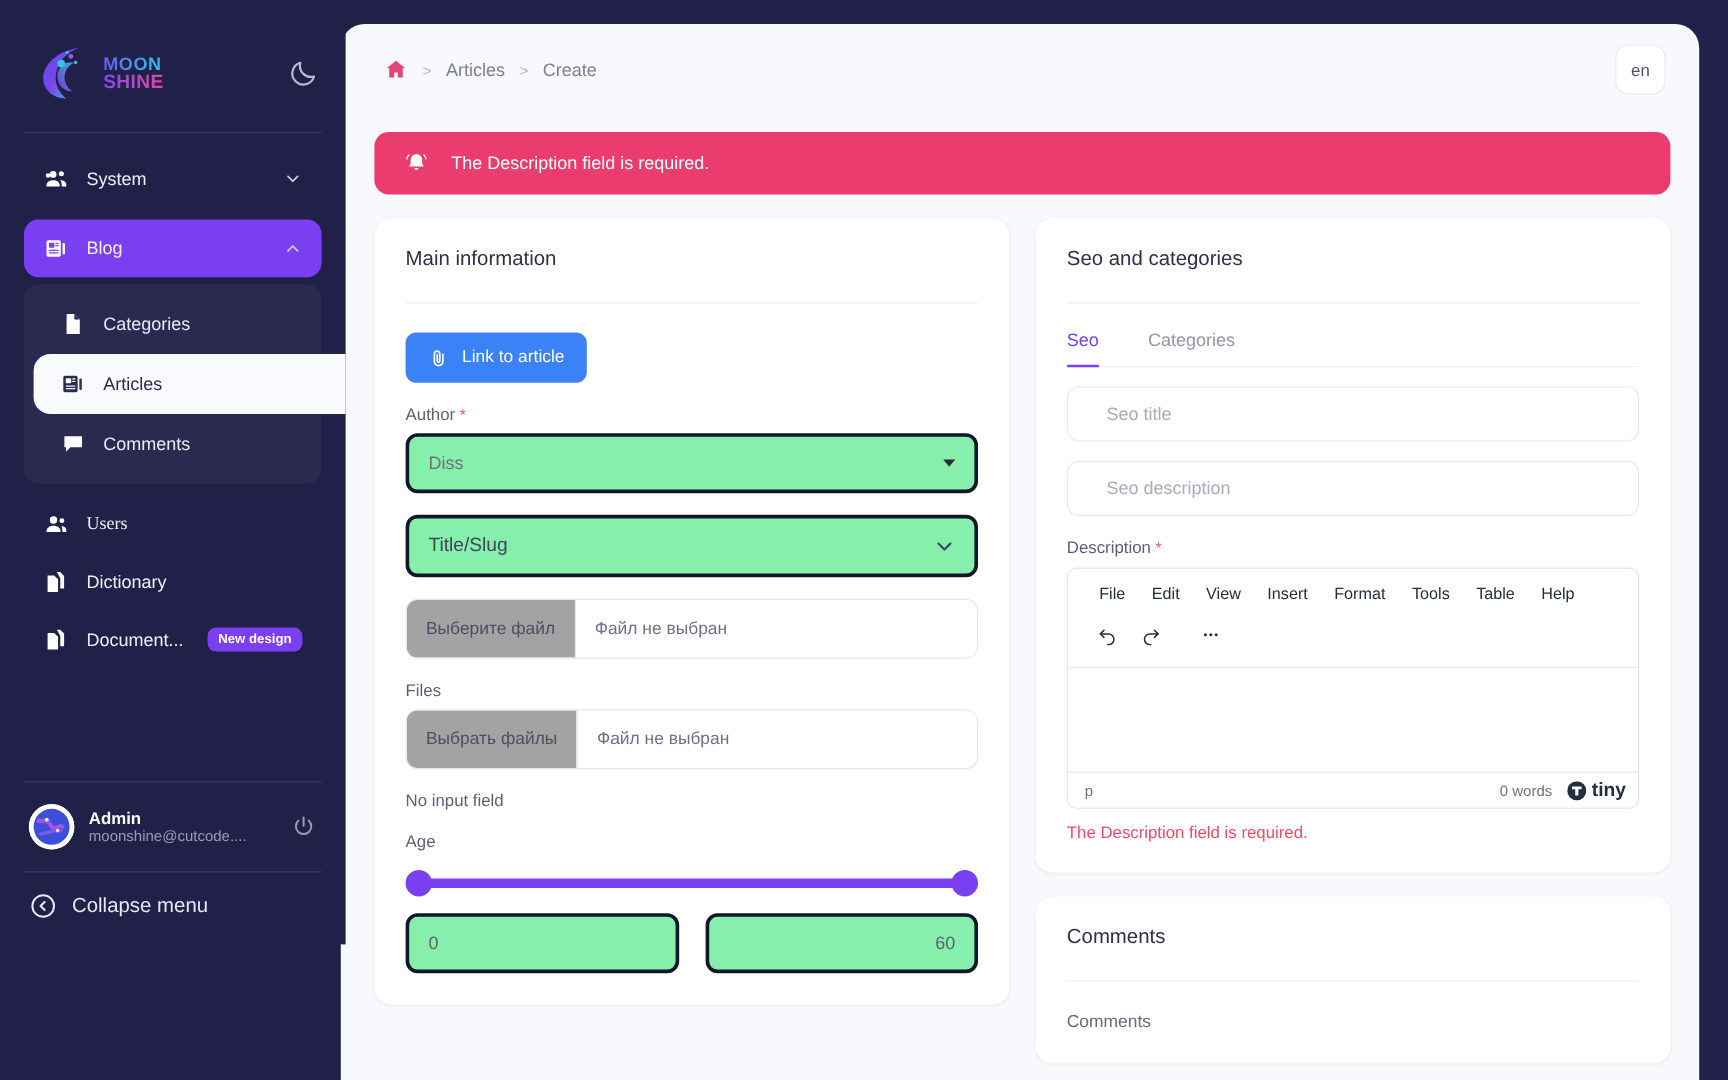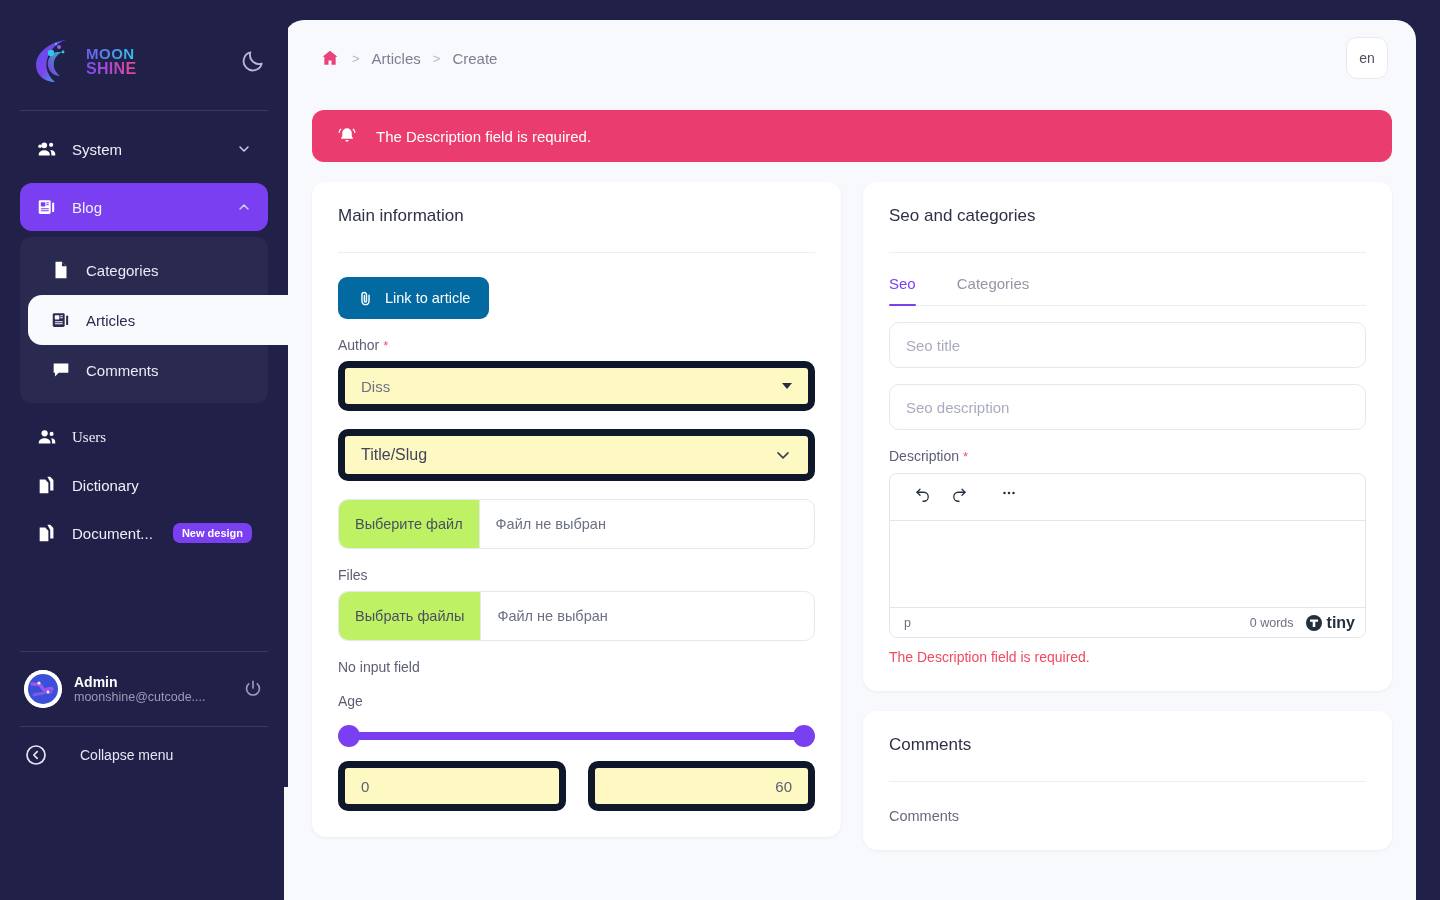--- a/index.html
+++ b/index.html
@@ -75,22 +75,22 @@
   .user-row { display: flex; align-items: center; gap: 12px; padding: 18px 4px; }
   .avatar {
     width: 38px; height: 38px; border-radius: 50%; flex: 0 0 38px;
     background: #ffffff; overflow: hidden; display: block;
   }
   .user-meta { min-width: 0; flex: 1 1 auto; }
   .user-name { color: #fff; font-size: 14px; font-weight: 700; }
   .user-mail { color: #9c9ab8; font-size: 12.5px; white-space: nowrap; overflow: hidden; }
   .power { width: 22px; height: 22px; color: #9c9ab8; cursor: pointer; flex: 0 0 22px; }
   .collapse-row {
-    display: flex; align-items: center; gap: 32px;
-    padding: 16px 4px 0 4px; color: #e8e6f4; font-size: 14px; cursor: pointer;
+    display: flex; align-items: center; gap: 12px;
+    padding: 16px 4px 0 4px; color: #e8e6f4; font-size: 17px; cursor: pointer;
   }
   .collapse-icon { width: 24px; height: 24px; flex: 0 0 24px; color: #e8e6f4; }
 
   
   .content {
     position: absolute; left: 284px; top: 20px;
     width: 1132px; height: 880px;
     background: #f8f9fc;
     border-radius: 20px 20px 0 0;
     overflow: hidden;
@@ -122,51 +122,51 @@
   .card {
     background: #fff; border-radius: 14px;
     box-shadow: 0 1px 3px rgba(30,32,60,.06);
     padding: 24px 26px 26px 26px; margin-bottom: 20px;
   }
   .card-title { font-size: 17px; color: #2e3047; font-weight: 500; }
   .card-rule { height: 1px; background: #eceef4; margin: 26px 0 0 0; }
 
   .btn-primary {
     display: inline-flex; align-items: center; gap: 11px;
-    background: #0369a1; color: #fff; border: none;
+    background: #3b82f6; color: #fff; border: none;
     height: 42px; padding: 0 19px; border-radius: 9px;
     font-size: 14.5px; font-weight: 500; cursor: pointer;
     margin-top: 24px; font-family: inherit;
   }
   .clip-icon { width: 17px; height: 17px; }
 
   .field { margin-top: 18px; }
   .flabel { font-size: 14px; color: #5c5f73; display: block; margin-bottom: 8px; }
   .req { color: #f0516d; font-size: 13px; }
   .ctrl {
-    width: 100%; height: 50px; border: 7px solid #0f172a; border-radius: 10px;
-    background: #fef9c3; font-size: 15px; color: #5b5e72; padding: 12px 16px;
+    width: 100%; height: 50px; border: 3px solid #0f172a; border-radius: 10px;
+    background: #86efac; font-size: 15px; color: #5b5e72; padding: 12px 16px;
     font-family: inherit; display: flex; align-items: center;
     position: relative; cursor: pointer;
   }
   .ctrl .val { color: #6d7084; }
   .ctrl .tri {
     position: absolute; right: 16px; width: 0; height: 0;
     border-left: 5px solid transparent; border-right: 5px solid transparent;
     border-top: 6px solid #2b2d3e;
   }
   .ctrl .chev-big { position: absolute; right: 15px; color: #3d4056; width: 20px; height: 20px; }
   .ctrl.big { height: 52px; font-size: 16px; color: #41445c; }
 
   .fileinput {
     display: flex; align-items: stretch; height: 50px;
     border: 1px solid #e6e8f0; border-radius: 10px; overflow: hidden; background: #fff;
   }
   .file-btn {
-    background: #bef264; color: #4c4f63; font-size: 14.5px;
+    background: #a3a3a3; color: #4c4f63; font-size: 14.5px;
     display: flex; align-items: center; padding: 0 16px;
     border-right: 1px solid #e6e8f0; cursor: pointer; white-space: nowrap;
   }
   .file-name { display: flex; align-items: center; padding: 0 16px; color: #6c7084; font-size: 14.5px; }
 
   .static-text { font-size: 15.5px; color: #54576d; line-height: 1.59; margin-top: 10px; }
 
   .slider-wrap { margin-top: 16px; position: relative; height: 22px; }
   .slider-track { position: absolute; left: 10px; right: 10px; top: 7px; height: 8px; background: #7b3ff2; border-radius: 4px; }
   .knob { position: absolute; top: 0; width: 22px; height: 22px; border-radius: 50%; background: #7b3ff2; cursor: pointer; }
@@ -179,21 +179,21 @@
   
   .tabs { display: flex; gap: 41px; margin-top: 22px; border-bottom: 1px solid #eceef4; }
   .tab { font-size: 15px; color: #9396a8; padding-bottom: 13px; cursor: pointer; position: relative; }
   .tab.active { color: #7b3ff2; }
   .tab.active:after {
     content: ""; position: absolute; left: 0; right: 0; bottom: -1px;
     height: 2.5px; background: #7b3ff2; border-radius: 2px;
   }
   .seo-input {
     width: 100%; height: 46px; border: 1px solid #e6e8f0; border-radius: 10px;
-    background: #fff; padding: 0 16px; font-size: 15px; color: #5b5e72;
+    background: #fff; padding: 0 32px; font-size: 15px; color: #5b5e72;
     font-family: inherit; margin-top: 16px;
   }
   .seo-input::placeholder { color: #a9acbd; }
 
   .editor {
     margin-top: 9px; border: 1px solid #e3e5ee; border-radius: 8px;
     background: #fff; overflow: hidden;
   }
   .ed-menubar { display: flex; gap: 6px; padding: 9px 18px 4px 18px; }
   .ed-menu { font-size: 13.5px; color: #222f3e; padding: 4px 8px; border-radius: 4px; cursor: pointer; }
@@ -479,20 +479,30 @@
 
           <input class="seo-input" placeholder="Seo title" style="">
           <input class="seo-input" placeholder="Seo description" style="">
 
           <label class="flabel" style="margin-top:18px;">
             <span>Description</span>
             <span class="req">*</span>
           </label>
 
           <div class="editor">
+            <div class="ed-menubar">
+              <div class="ed-menu">File</div>
+              <div class="ed-menu">Edit</div>
+              <div class="ed-menu">View</div>
+              <div class="ed-menu">Insert</div>
+              <div class="ed-menu">Format</div>
+              <div class="ed-menu">Tools</div>
+              <div class="ed-menu">Table</div>
+              <div class="ed-menu">Help</div>
+            </div>
             <div class="ed-toolbar">
               <div class="tb-btn">
                 <svg viewBox="0 0 24 24" fill="none" stroke="currentColor" stroke-width="1.7">
                   <path d="M8 7L4 11l4 4" stroke-linecap="round" stroke-linejoin="round"></path>
                   <path d="M4 11h9a6 6 0 0 1 0 12h-1" stroke-linecap="round"></path>
                 </svg>
               </div>
               <div class="tb-btn">
                 <svg viewBox="0 0 24 24" fill="none" stroke="currentColor" stroke-width="1.7">
                   <path d="M16 7l4 4-4 4" stroke-linecap="round" stroke-linejoin="round"></path>

